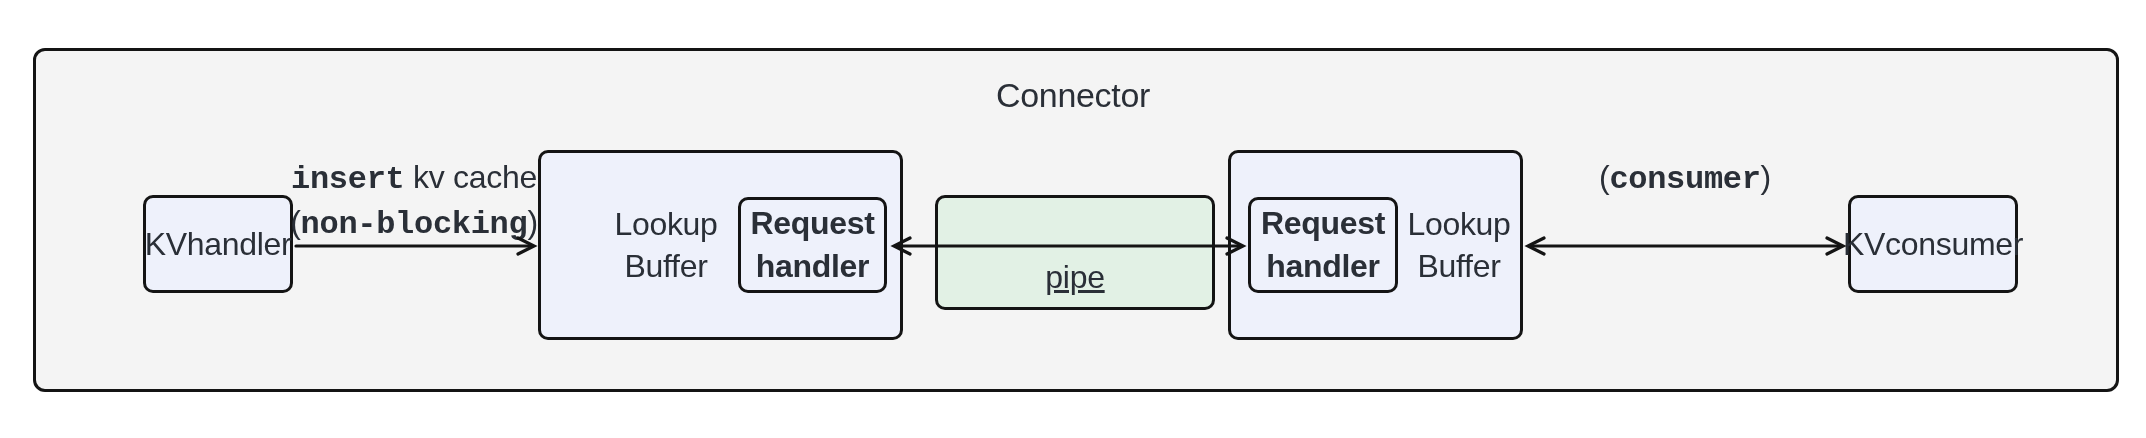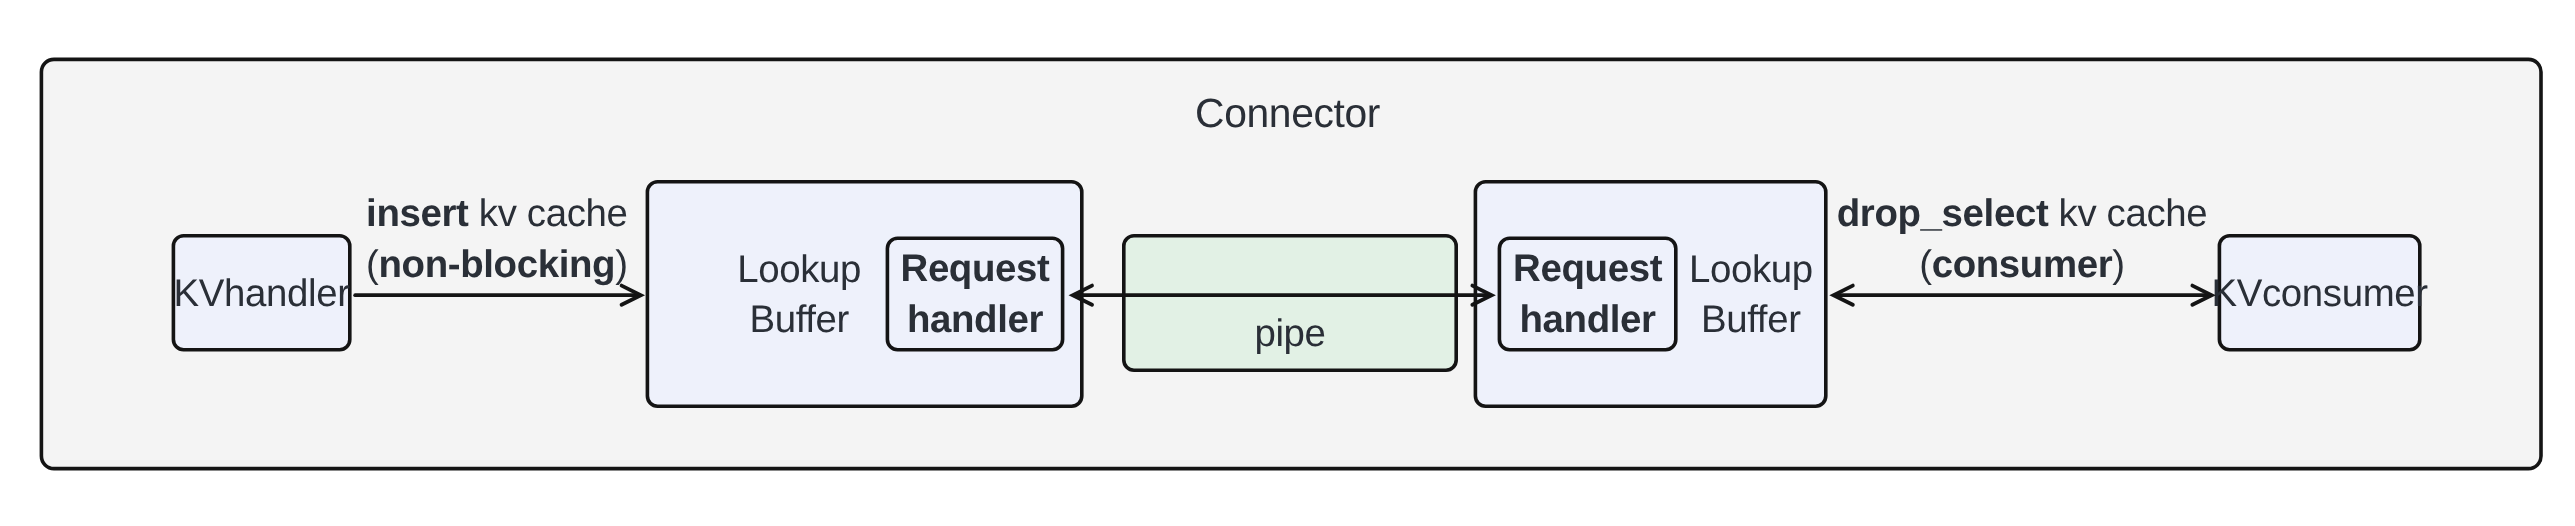--- a/index.html
+++ b/index.html
@@ -74,29 +74,30 @@
 
   .pipe{
     position:absolute;left:935px;top:195px;width:280px;height:115px;
     background:var(--pipe-fill);
     border:3px solid var(--border);
     border-radius:10px;
     box-sizing:border-box;
     display:flex;flex-direction:column;align-items:center;justify-content:flex-end;
     font-size:32px;line-height:36px;
     padding-bottom:12px;
+    text-decoration:underline;
   }
 
   .edge-label{
     position:absolute;top:156px;transform:translateX(-50%);
     font-size:32px;line-height:43px;text-align:center;white-space:nowrap;
   }
   .edge-label-insert{left:414px;}
   .edge-label-drop{left:1685px;}
-  .edge-label b{font-weight:bold;}
+  .edge-label b{font-weight:bold;font-family:Liberation Mono, monospace;}
 
   .arrow-layer{
     position:absolute;left:0;top:0;width:2146px;height:438px;
     pointer-events:none;
   }
   .arrow-layer path{
     stroke:var(--border);
     stroke-width:3.2;
     fill:none;
     stroke-linecap:round;
@@ -147,21 +148,20 @@
     <div>KV</div>
     <div>consumer</div>
   </div>
 
   <div class="edge-label edge-label-insert">
     <div><b>insert</b><span> kv cache</span></div>
     <div><span>(</span><b>non-blocking</b><span>)</span></div>
   </div>
 
   <div class="edge-label edge-label-drop">
-    <div><b>drop_select</b><span> kv cache</span></div>
     <div><span>(</span><b>consumer</b><span>)</span></div>
   </div>
 
   <svg class="arrow-layer" viewBox="0 0 2146 438">
     <g>
       <path d="M296 246 L531 246"></path>
       <path d="M518 238 L534 246 L518 254"></path>
     </g>
     <g>
       <path d="M896 246 L1241 246"></path>

